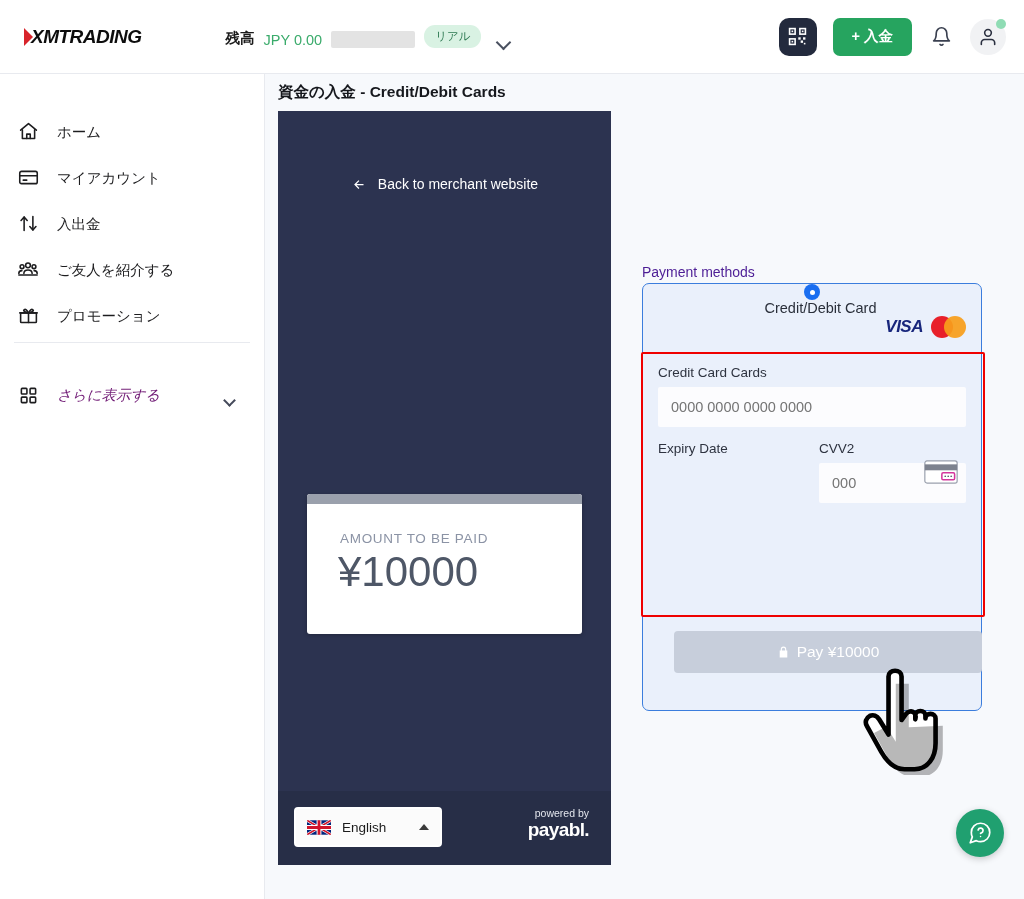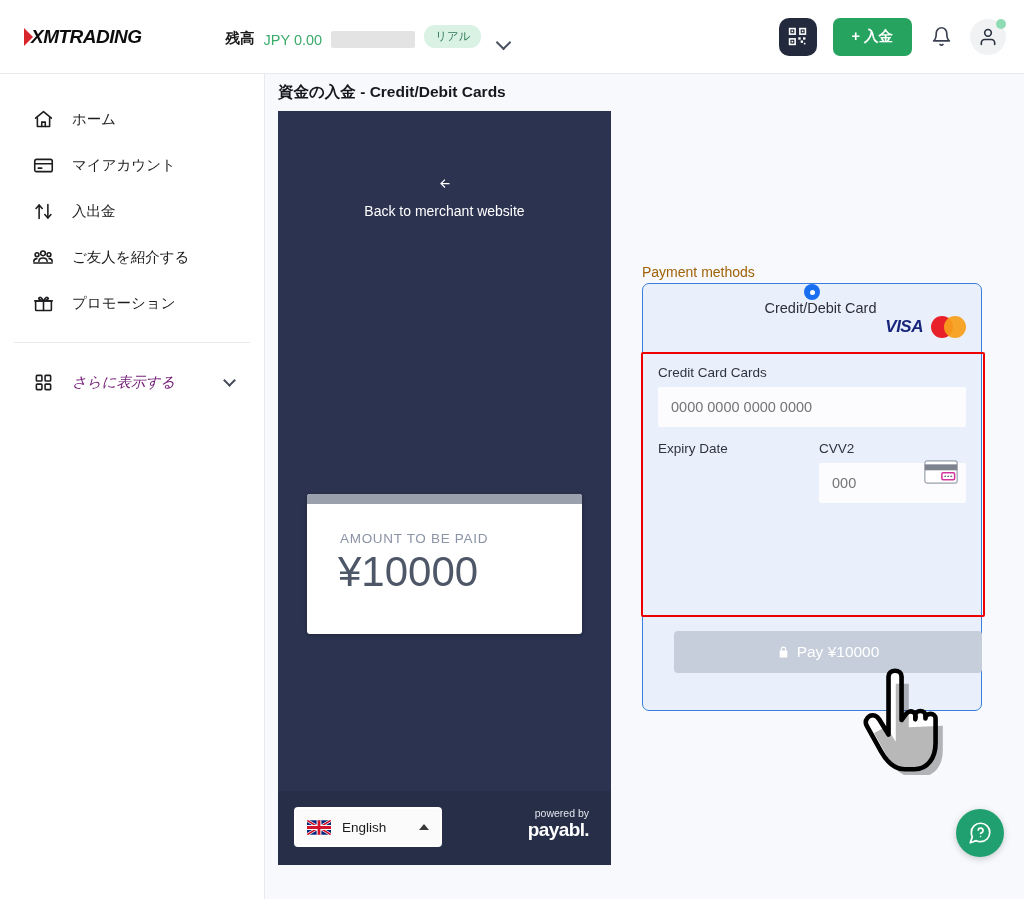--- a/index.html
+++ b/index.html
@@ -77,22 +77,22 @@
 
   
   .sidebar {
     position: absolute; top: 74px; left: 0;
     width: 265px; height: 825px;
     background: #ffffff;
     border-right: 1px solid #e8eaef;
     padding-top: 22px;
   }
   .side-item {
-    display: flex; align-items: center; gap: 17px;
-    padding: 0 0 0 31px; height: 46px; cursor: pointer;
+    display: flex; align-items: flex-end; gap: 17px;
+    padding: 0 0 0 16px; height: 46px; cursor: pointer;
   }
   .side-item .ic { width: 24px; display: flex; align-items: center; justify-content: center; }
   .side-label { font-size: 14.5px; color: #1d1d1f; }
   .side-div {
     height: 1px; background: #e8eaef; margin: 16px 14px 16px 14px;
   }
   .side-chev {
     margin-left: auto; margin-right: 30px;
     width: 9px; height: 9px;
     border-right: 2px solid #44495a; border-bottom: 2px solid #44495a;
@@ -113,21 +113,21 @@
 
   
   .dark-panel {
     position: absolute; top: 37px; left: 13px;
     width: 333px; height: 754px;
     background: #2c3350;
   }
   .back-link {
     position: absolute; top: 65px; left: 0; width: 333px;
     display: flex; align-items: center; justify-content: center; gap: 12px;
-    color: #ffffff; font-size: 14px; cursor: pointer; flex-direction: column;
+    color: #ffffff; font-size: 14px; cursor: pointer;
   }
   .amount-card {
     position: absolute; top: 383px; left: 29px;
     width: 275px; height: 140px;
     background: #ffffff; border-radius: 3px; overflow: hidden;
     box-shadow: 0 1px 4px rgba(0,0,0,0.25);
   }
   .amount-card .bar { height: 10px; background: #9aa0ac; }
   .amount-card .amt-label {
     margin: 27px 0 0 33px; font-size: 13.5px; letter-spacing: 0.7px;
@@ -165,21 +165,21 @@
   .powered {
     position: absolute; right: 22px; top: 16px; text-align: right;
   }
   .pw-small { font-size: 10.5px; color: #e2e5ec; }
   .pw-brand { font-size: 19px; font-weight: bold; color: #ffffff; letter-spacing: -0.6px; }
 
   
   .form-area { position: absolute; top: 0; left: 366px; width: 360px; }
   .pm-title {
     position: absolute; top: 190px; left: 11px;
-    font-size: 14px; color: #a16207;
+    font-size: 14px; color: #4c1d95;
   }
   .pm-box {
     position: absolute; top: 209px; left: 11px;
     width: 340px; height: 428px;
     background: #eaf0fb; border: 1.6px solid #3b7ddd; border-radius: 7px;
   }
   .pm-head {
     height: 72px; display: flex; align-items: center; padding: 0 15px; flex-direction: column;
   }
   .radio-o {

